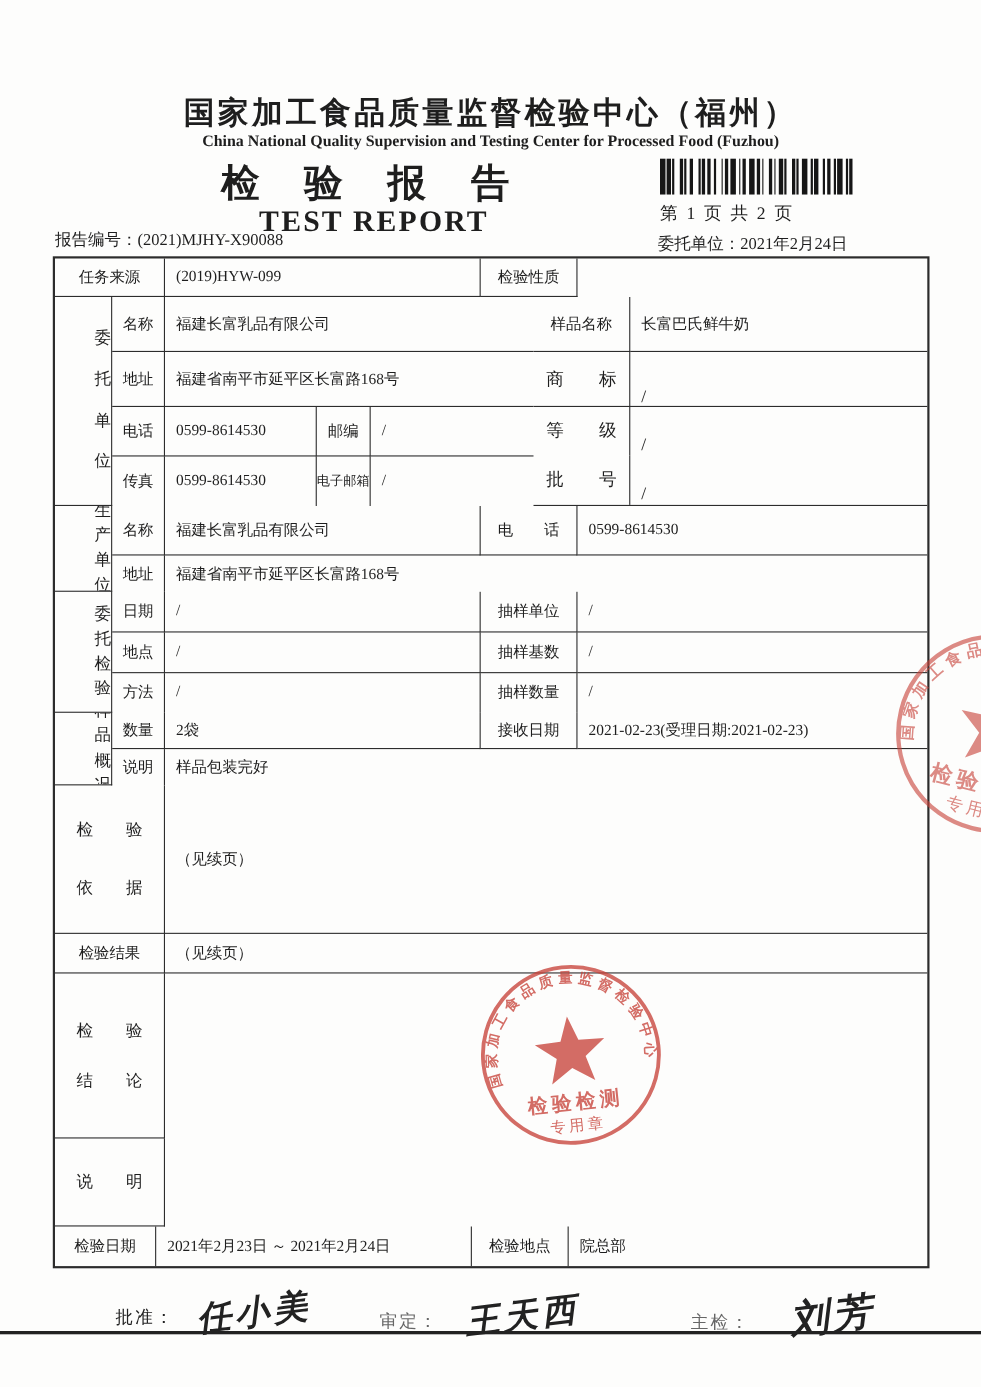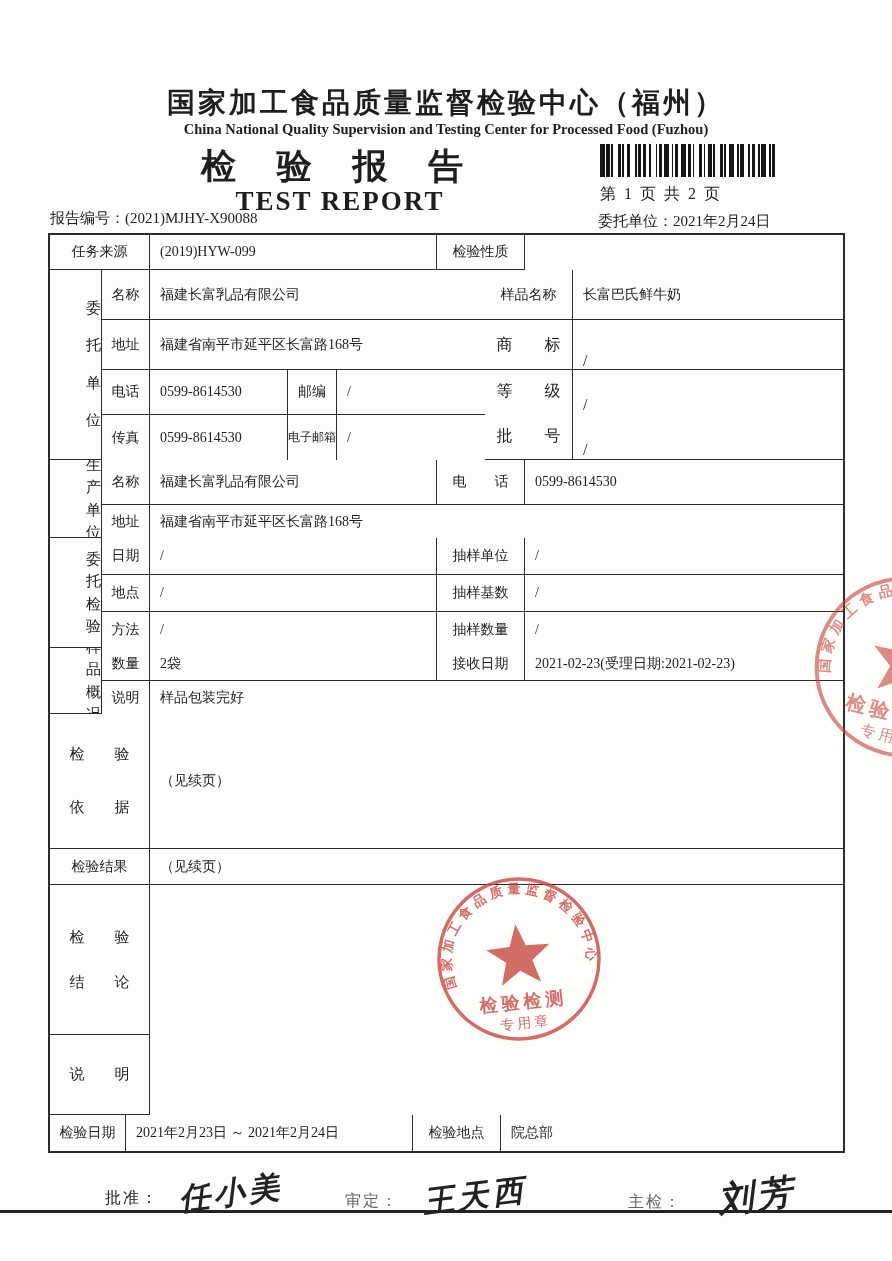--- a/index.html
+++ b/index.html
@@ -199,21 +199,21 @@
         <div>检　　验</div>
         <div>结　　论</div>
       </div>
     </div>
 
     <div class="band" style="height:80px">
       <div class="cell lab" style="width:100px;font-size:15px">说　　明</div>
     </div>
 
     <div class="band" style="height:36px">
-      <div class="cell lab nob" style="width:76px">检验日期</div>
+      <div class="cell lab nob" style="width:92px">检验日期</div>
       <div class="cell val nob" style="width:287px">2021年2月23日  ～  2021年2月24日</div>
       <div class="cell lab nob" style="width:88px">检验地点</div>
       <div class="cell val last nob" style="flex:1">院总部</div>
     </div>
   </div>
 
   <svg class="abs stamp" style="left:424px;top:864px;opacity:.78;transform:rotate(-6deg)" width="190" height="190" viewBox="0 0 190 190">
     <circle cx="95" cy="95" r="80" fill="none" stroke="#c8443b" stroke-width="3.5"></circle>
     <polygon fill="#c8443b" points="95,60 103.2,82.1 126.7,82.9 108.2,97.4 114.7,120 95,106.9 75.3,120 81.8,97.4 63.3,82.9 86.8,82.1"></polygon>
     <defs>

